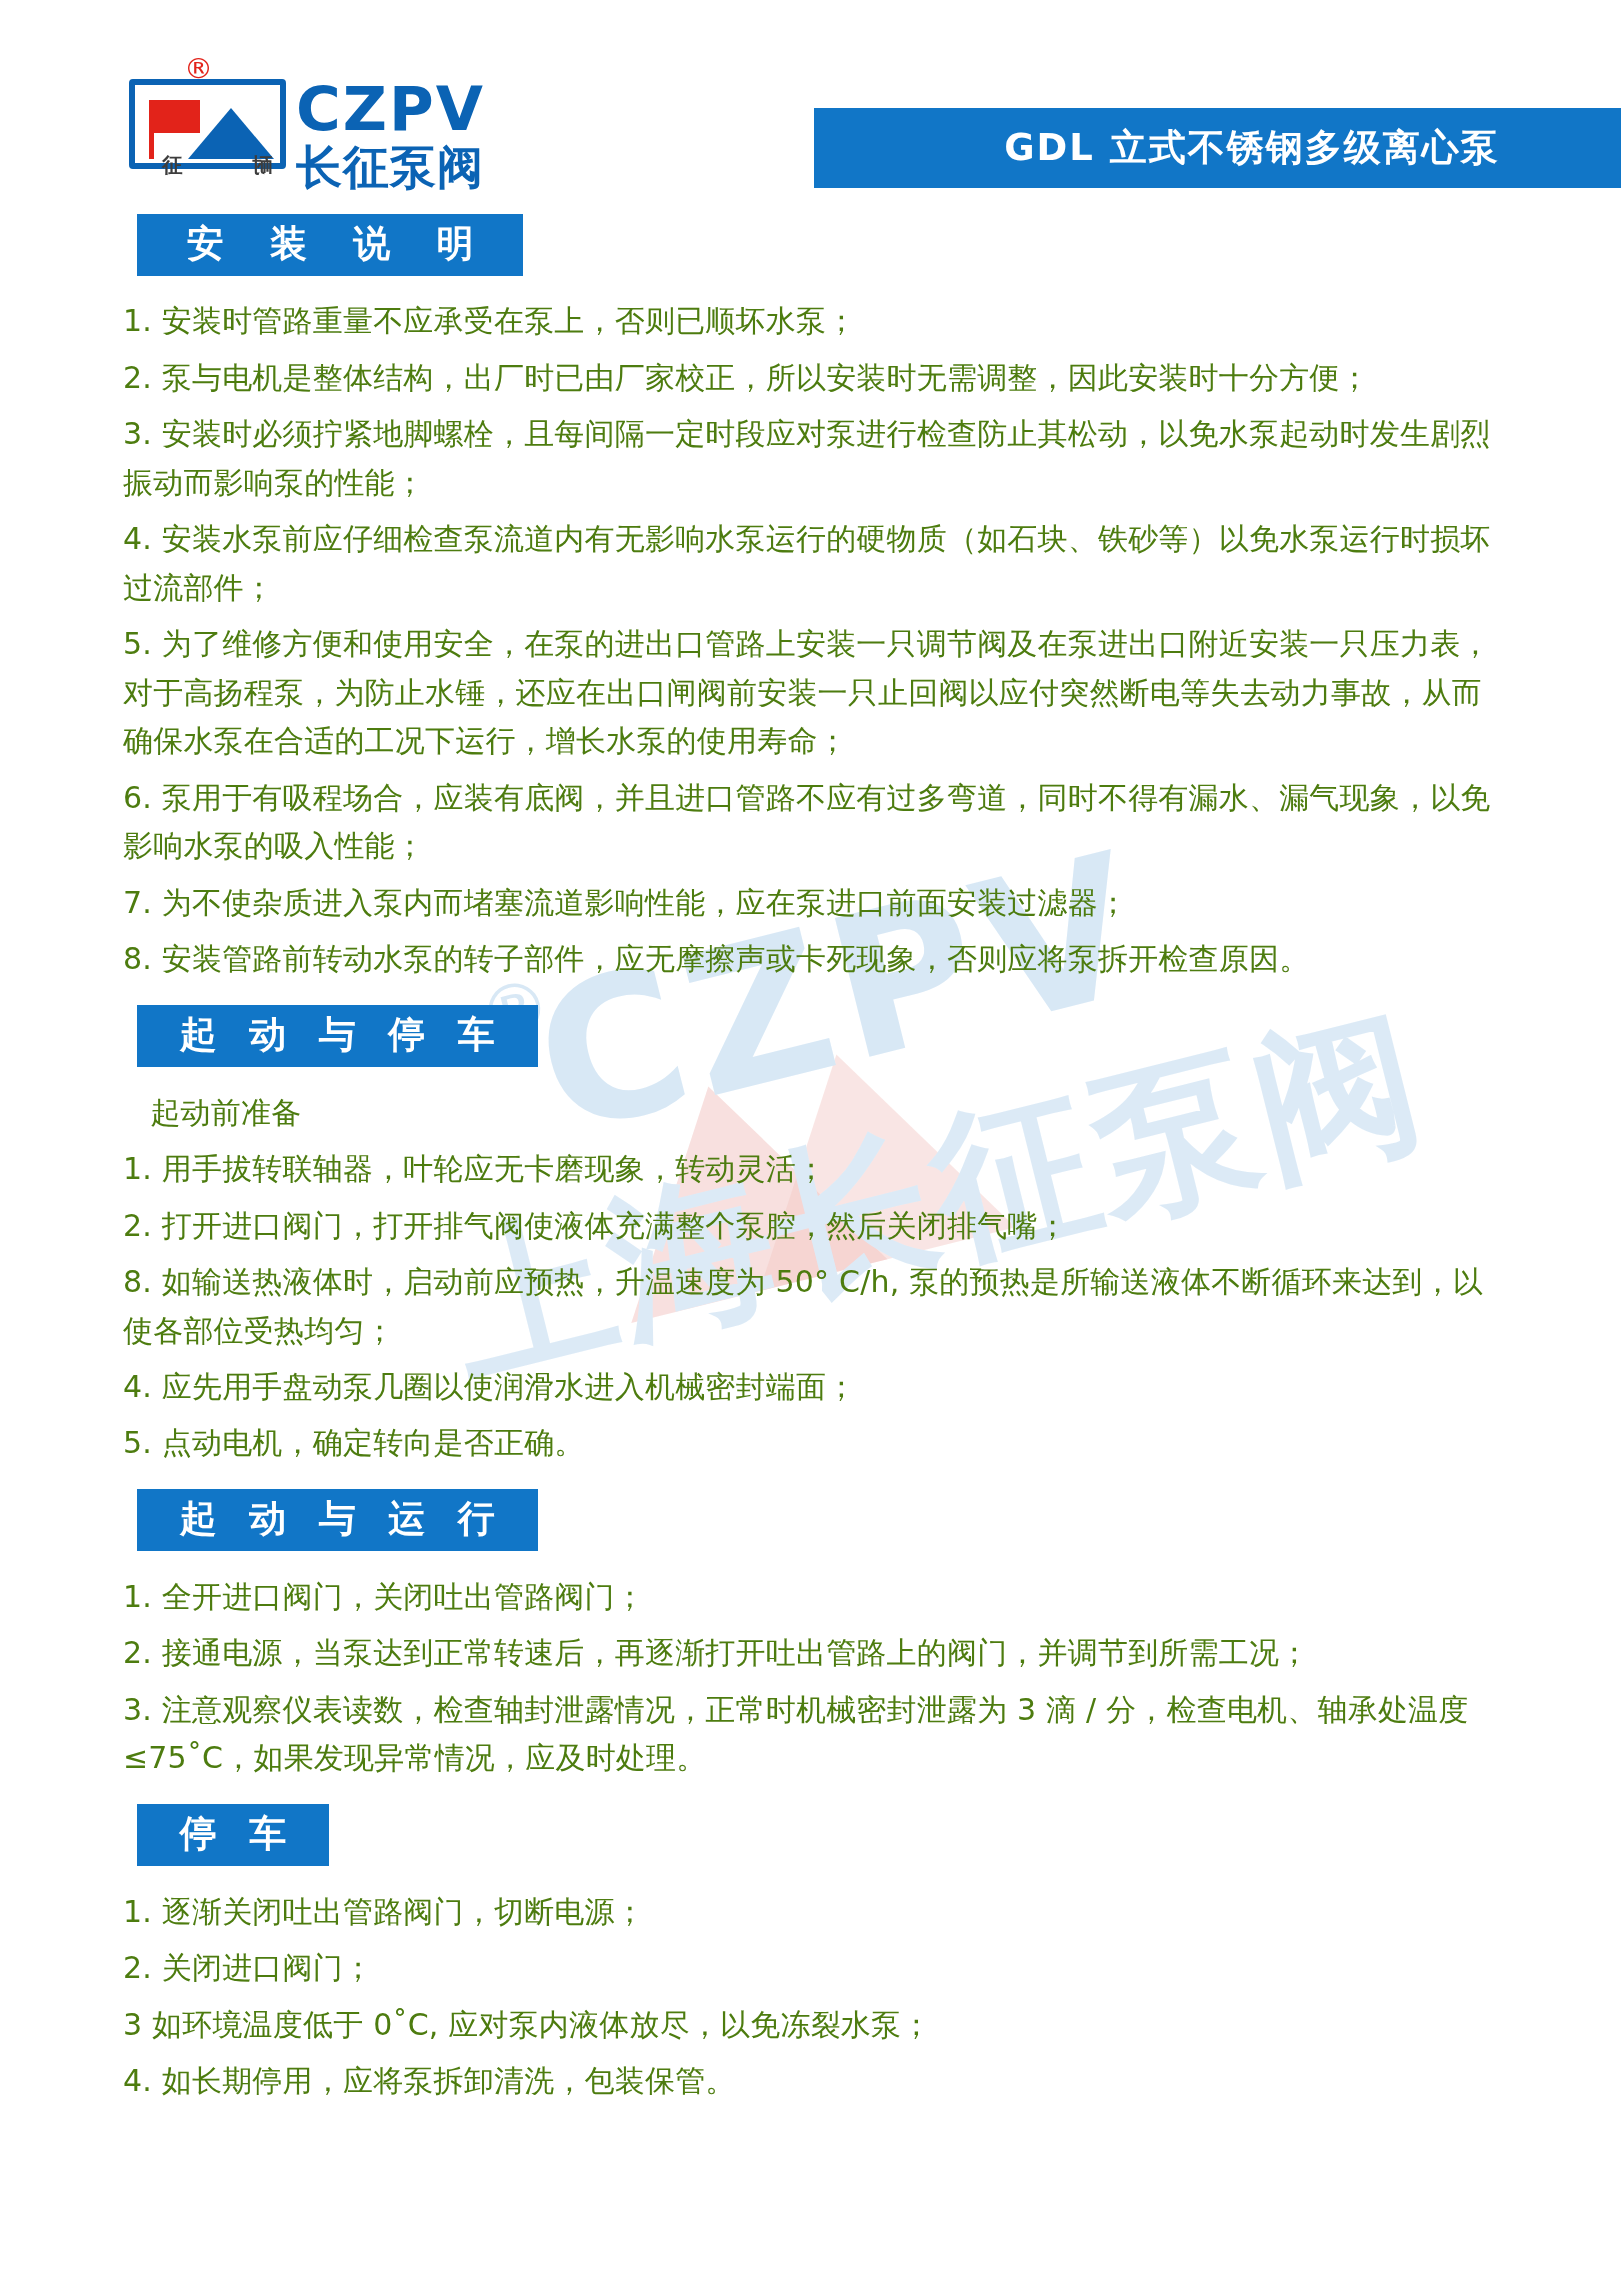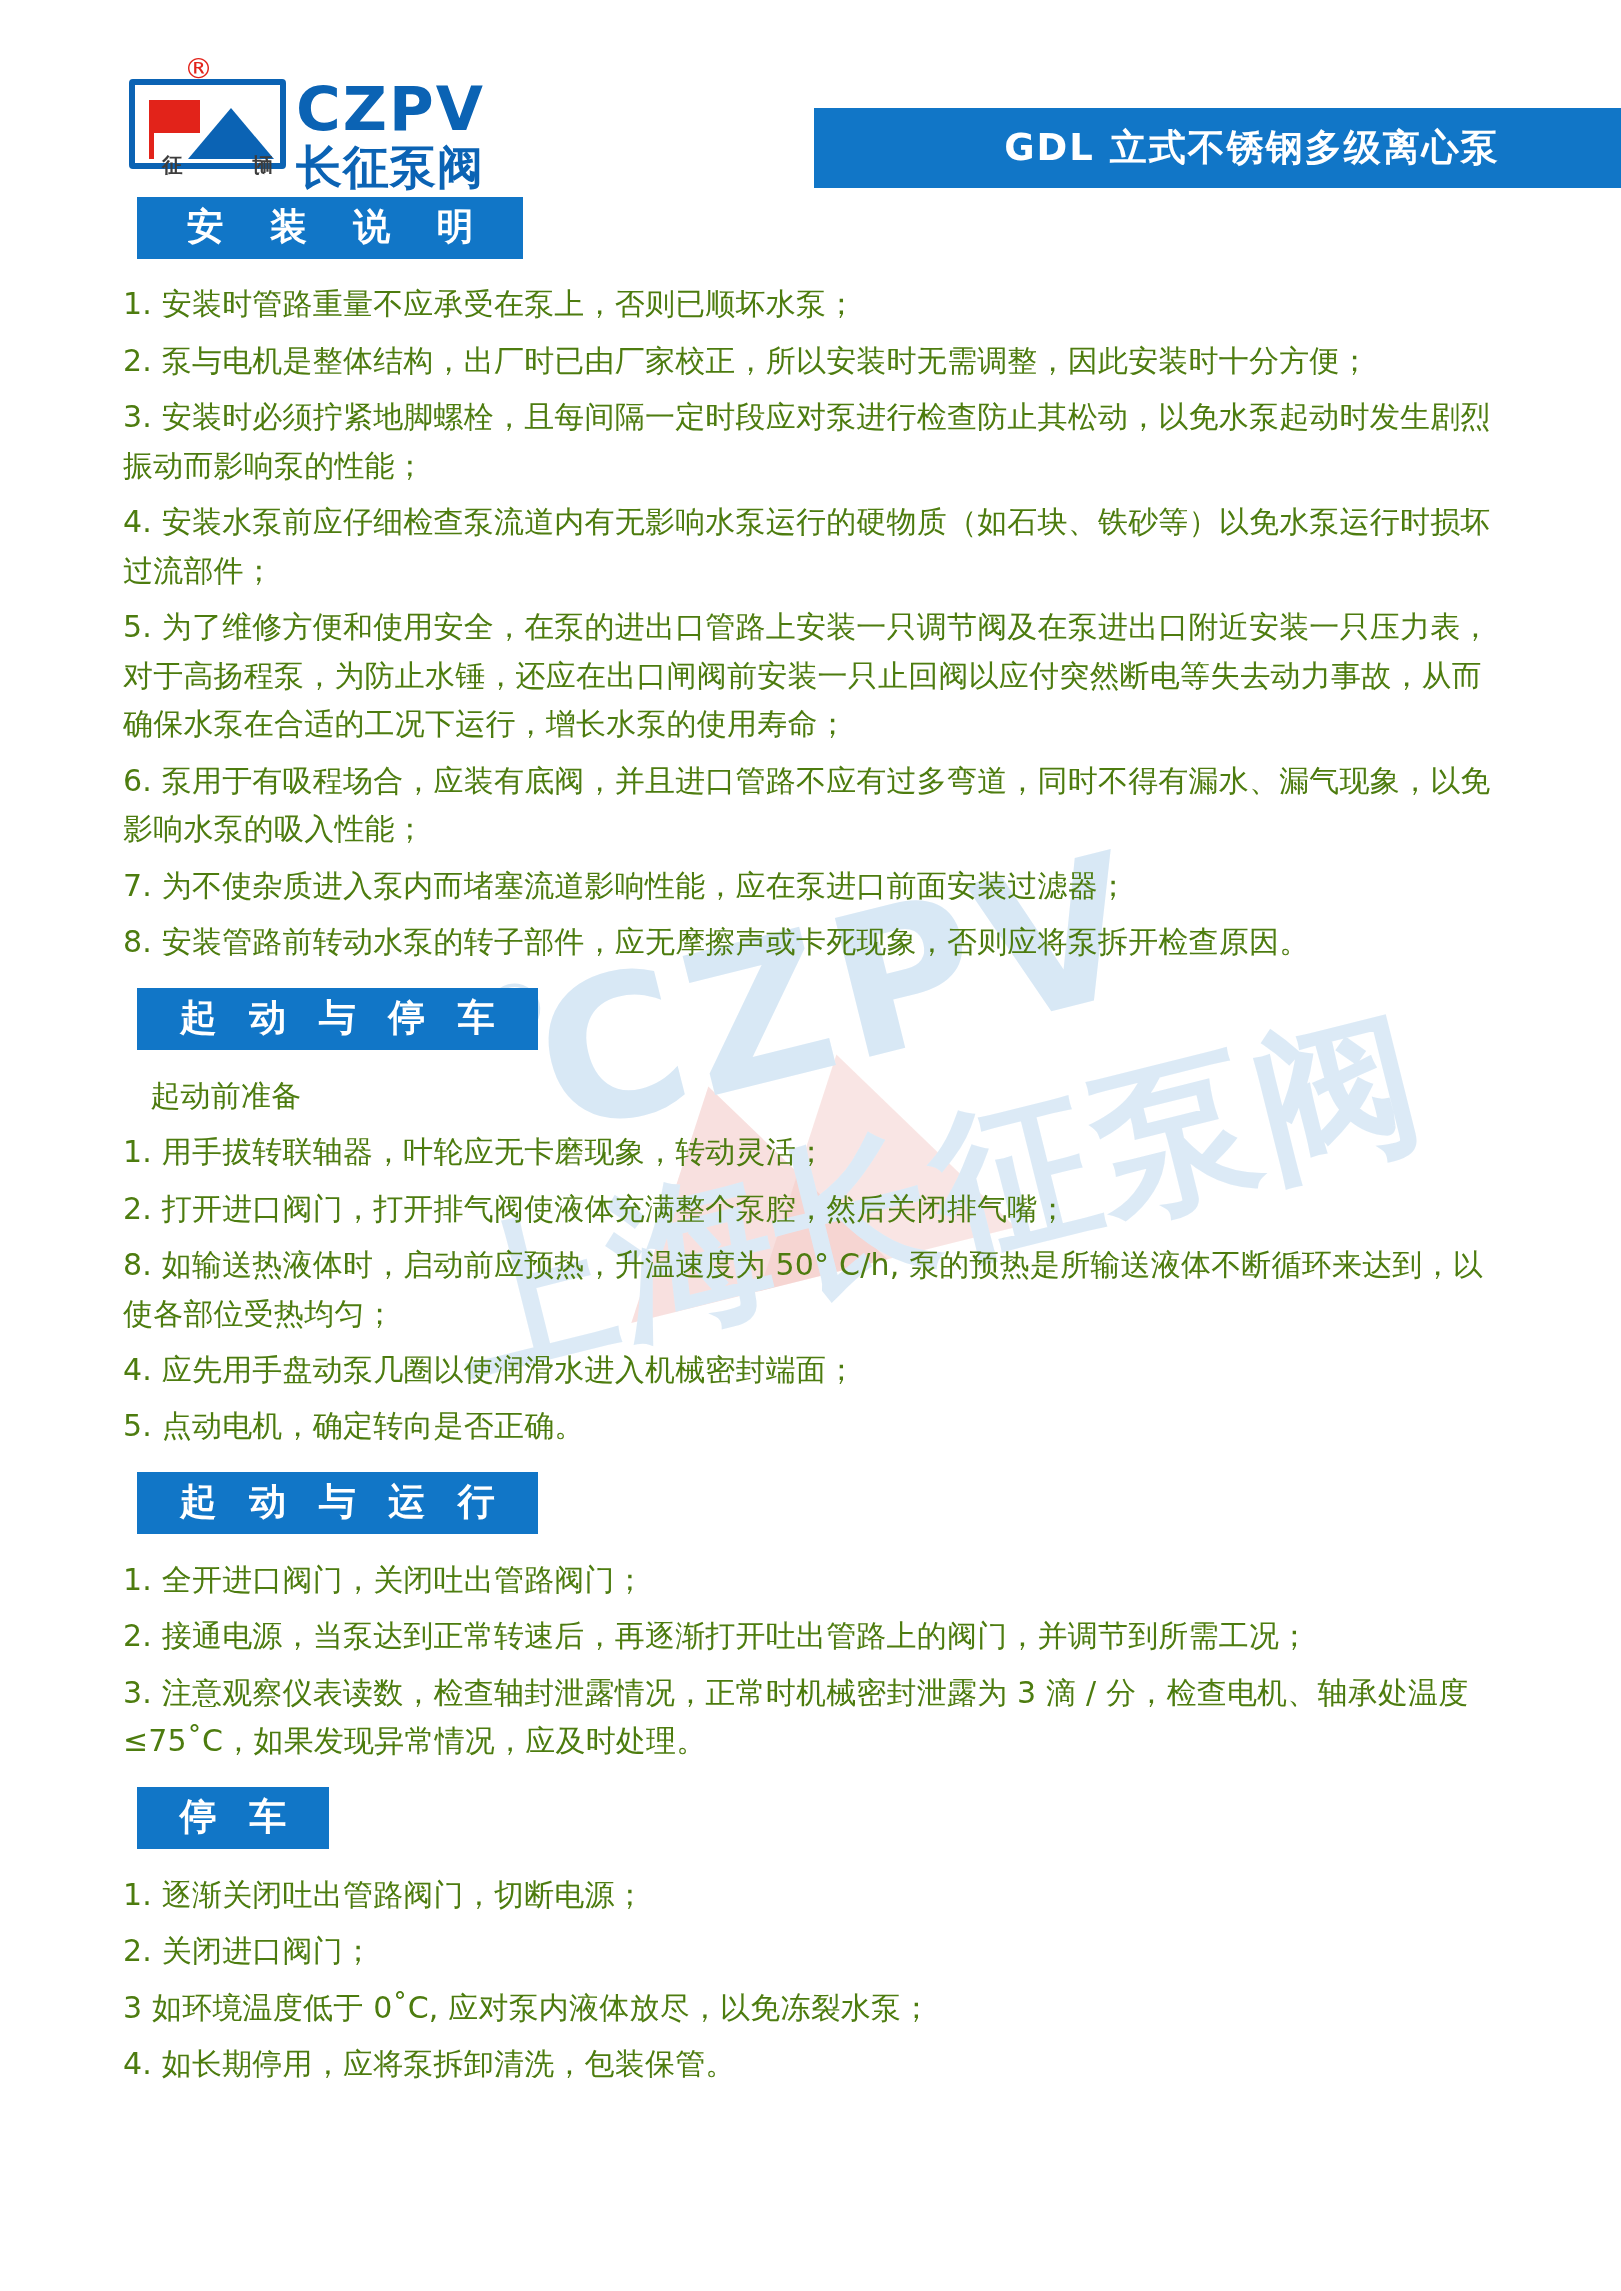--- a/index.html
+++ b/index.html
@@ -207,21 +207,21 @@
     line-height: 1.25;
   }
   .sec-head.narrow {
     letter-spacing: 9.8px;
     text-indent: 9.8px;
   }
   .sec-wrap {
     margin-top: 21.6px;
     margin-bottom: 13.7px;
   }
-  .sec-wrap.first { margin-top: 1px; }
+  .sec-wrap.first { margin-top: 18px; }
 
   
   .para {
     margin: 0 118px 0 123px;
     font-size: 30px;
     line-height: 1.62;
     color: #4d7c0f;
     letter-spacing: 0.2px;
     padding-top: 7.8px;
   }

